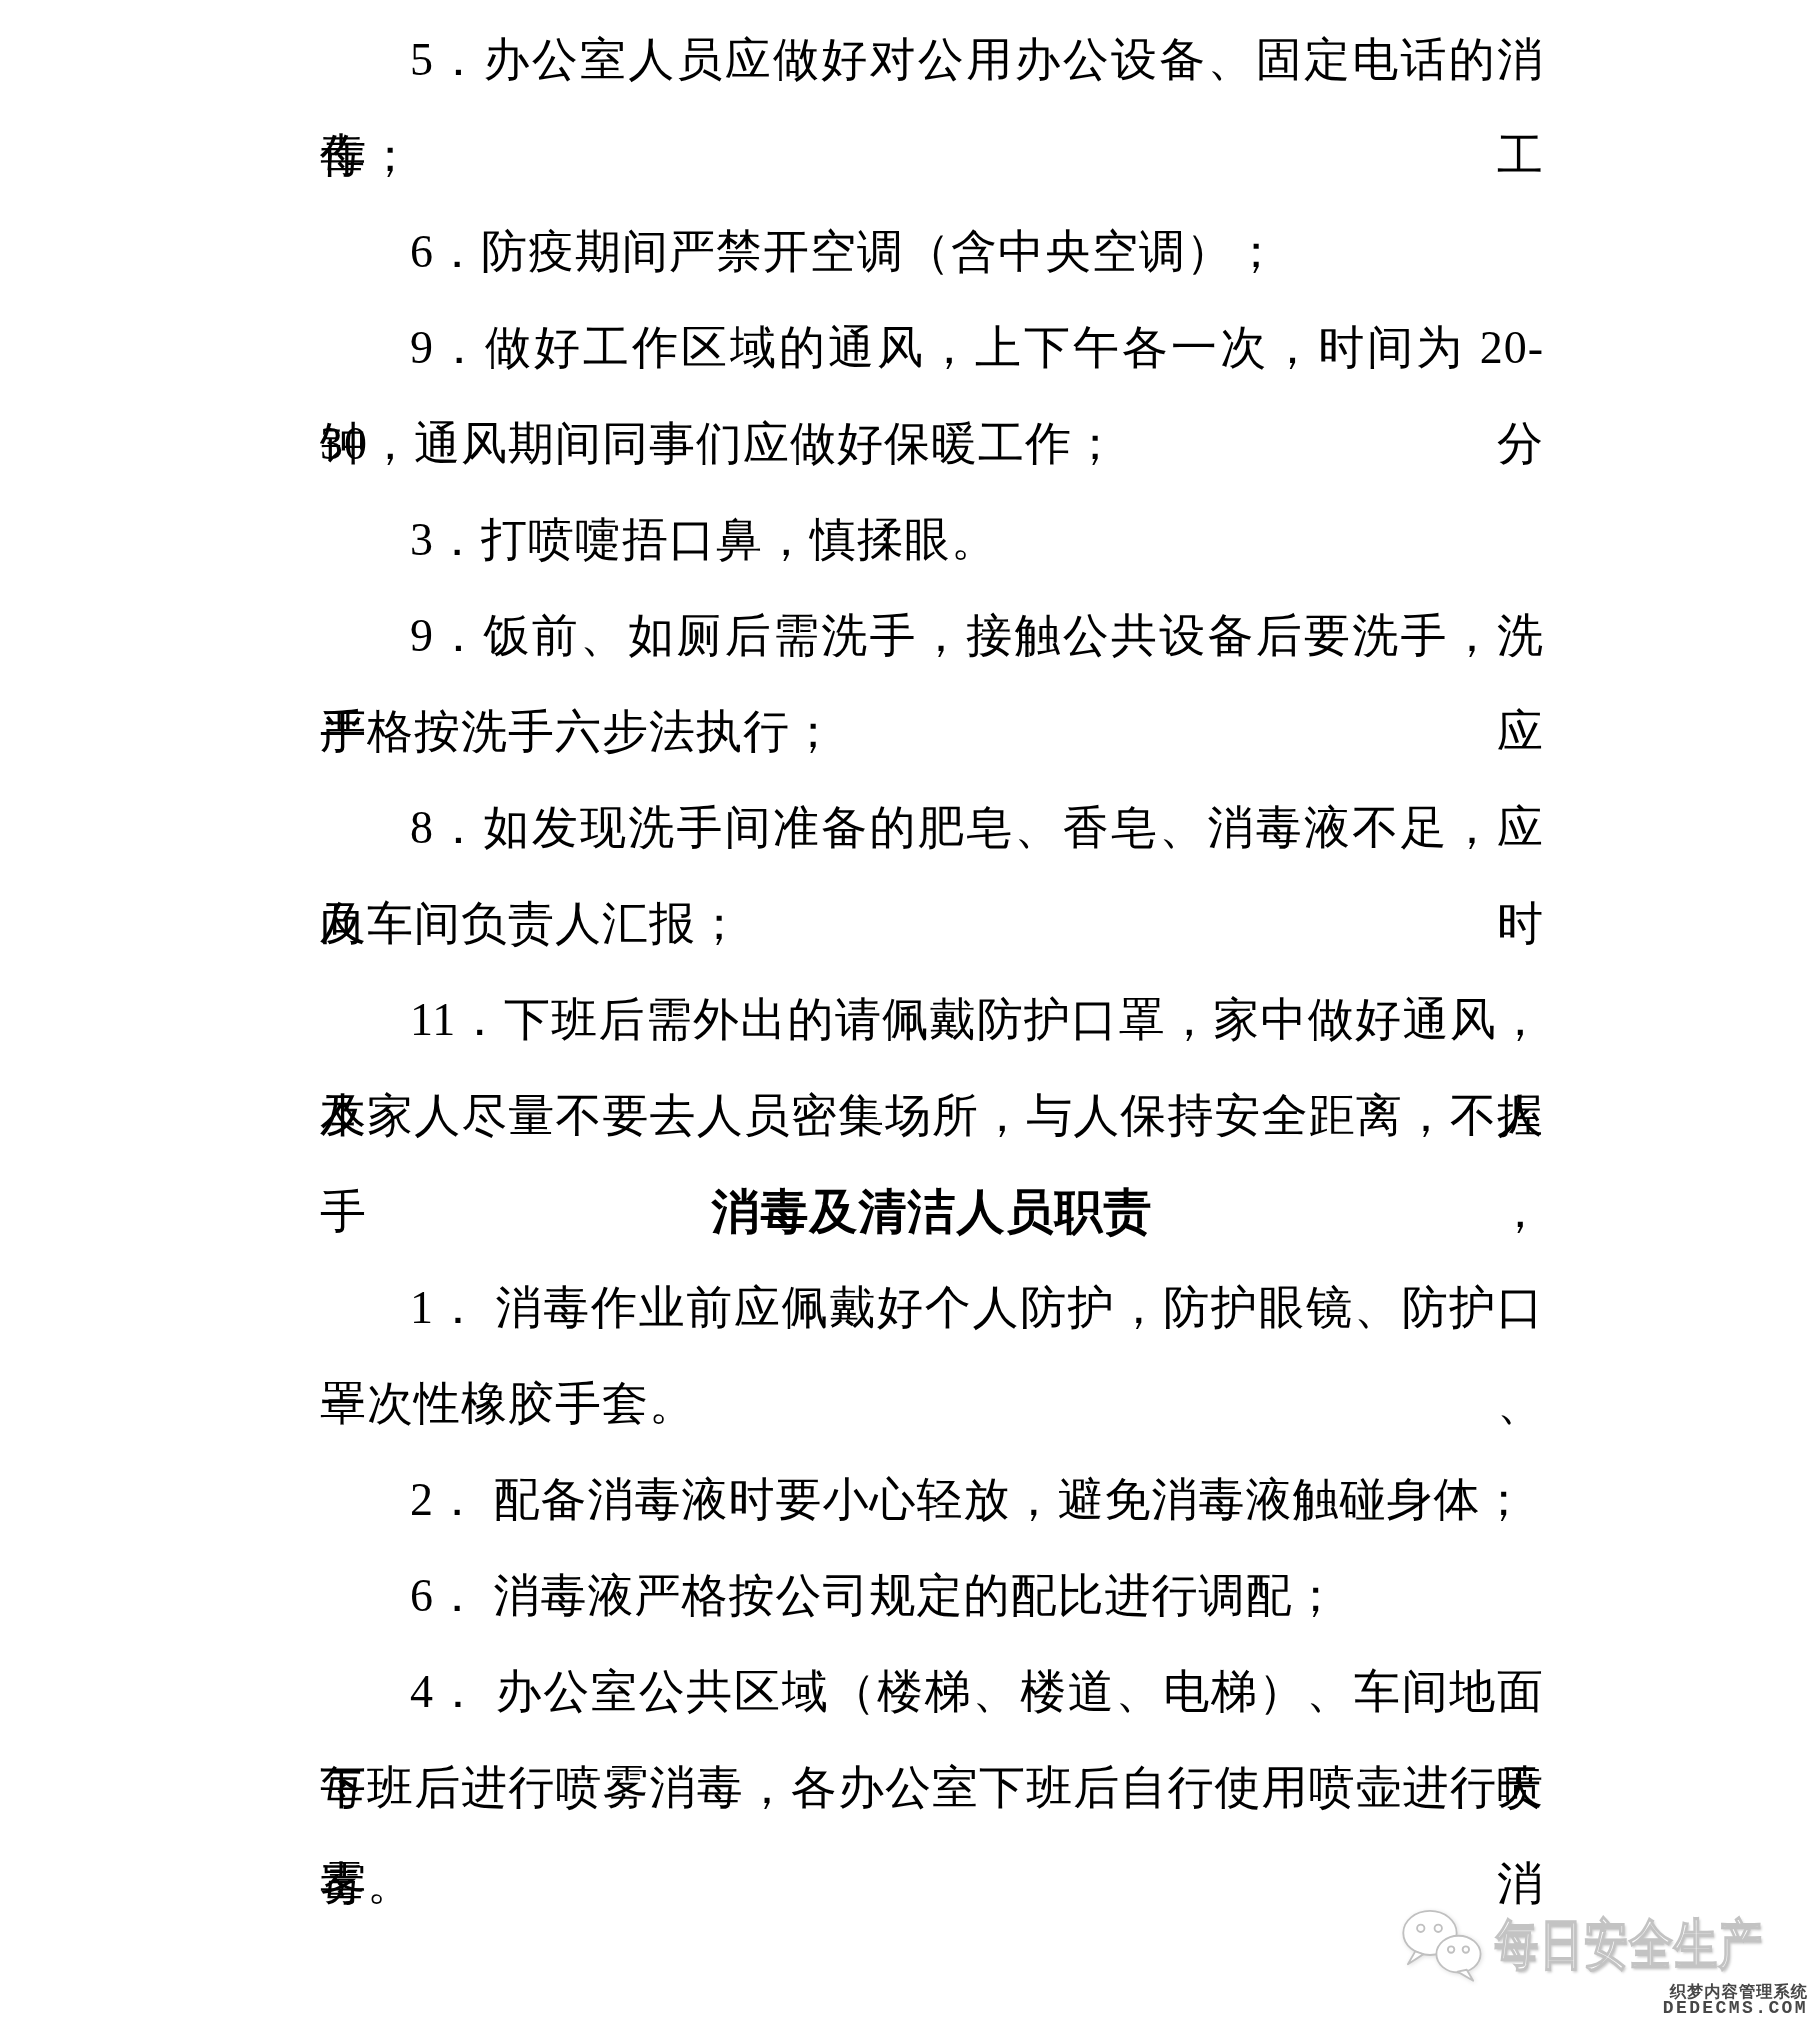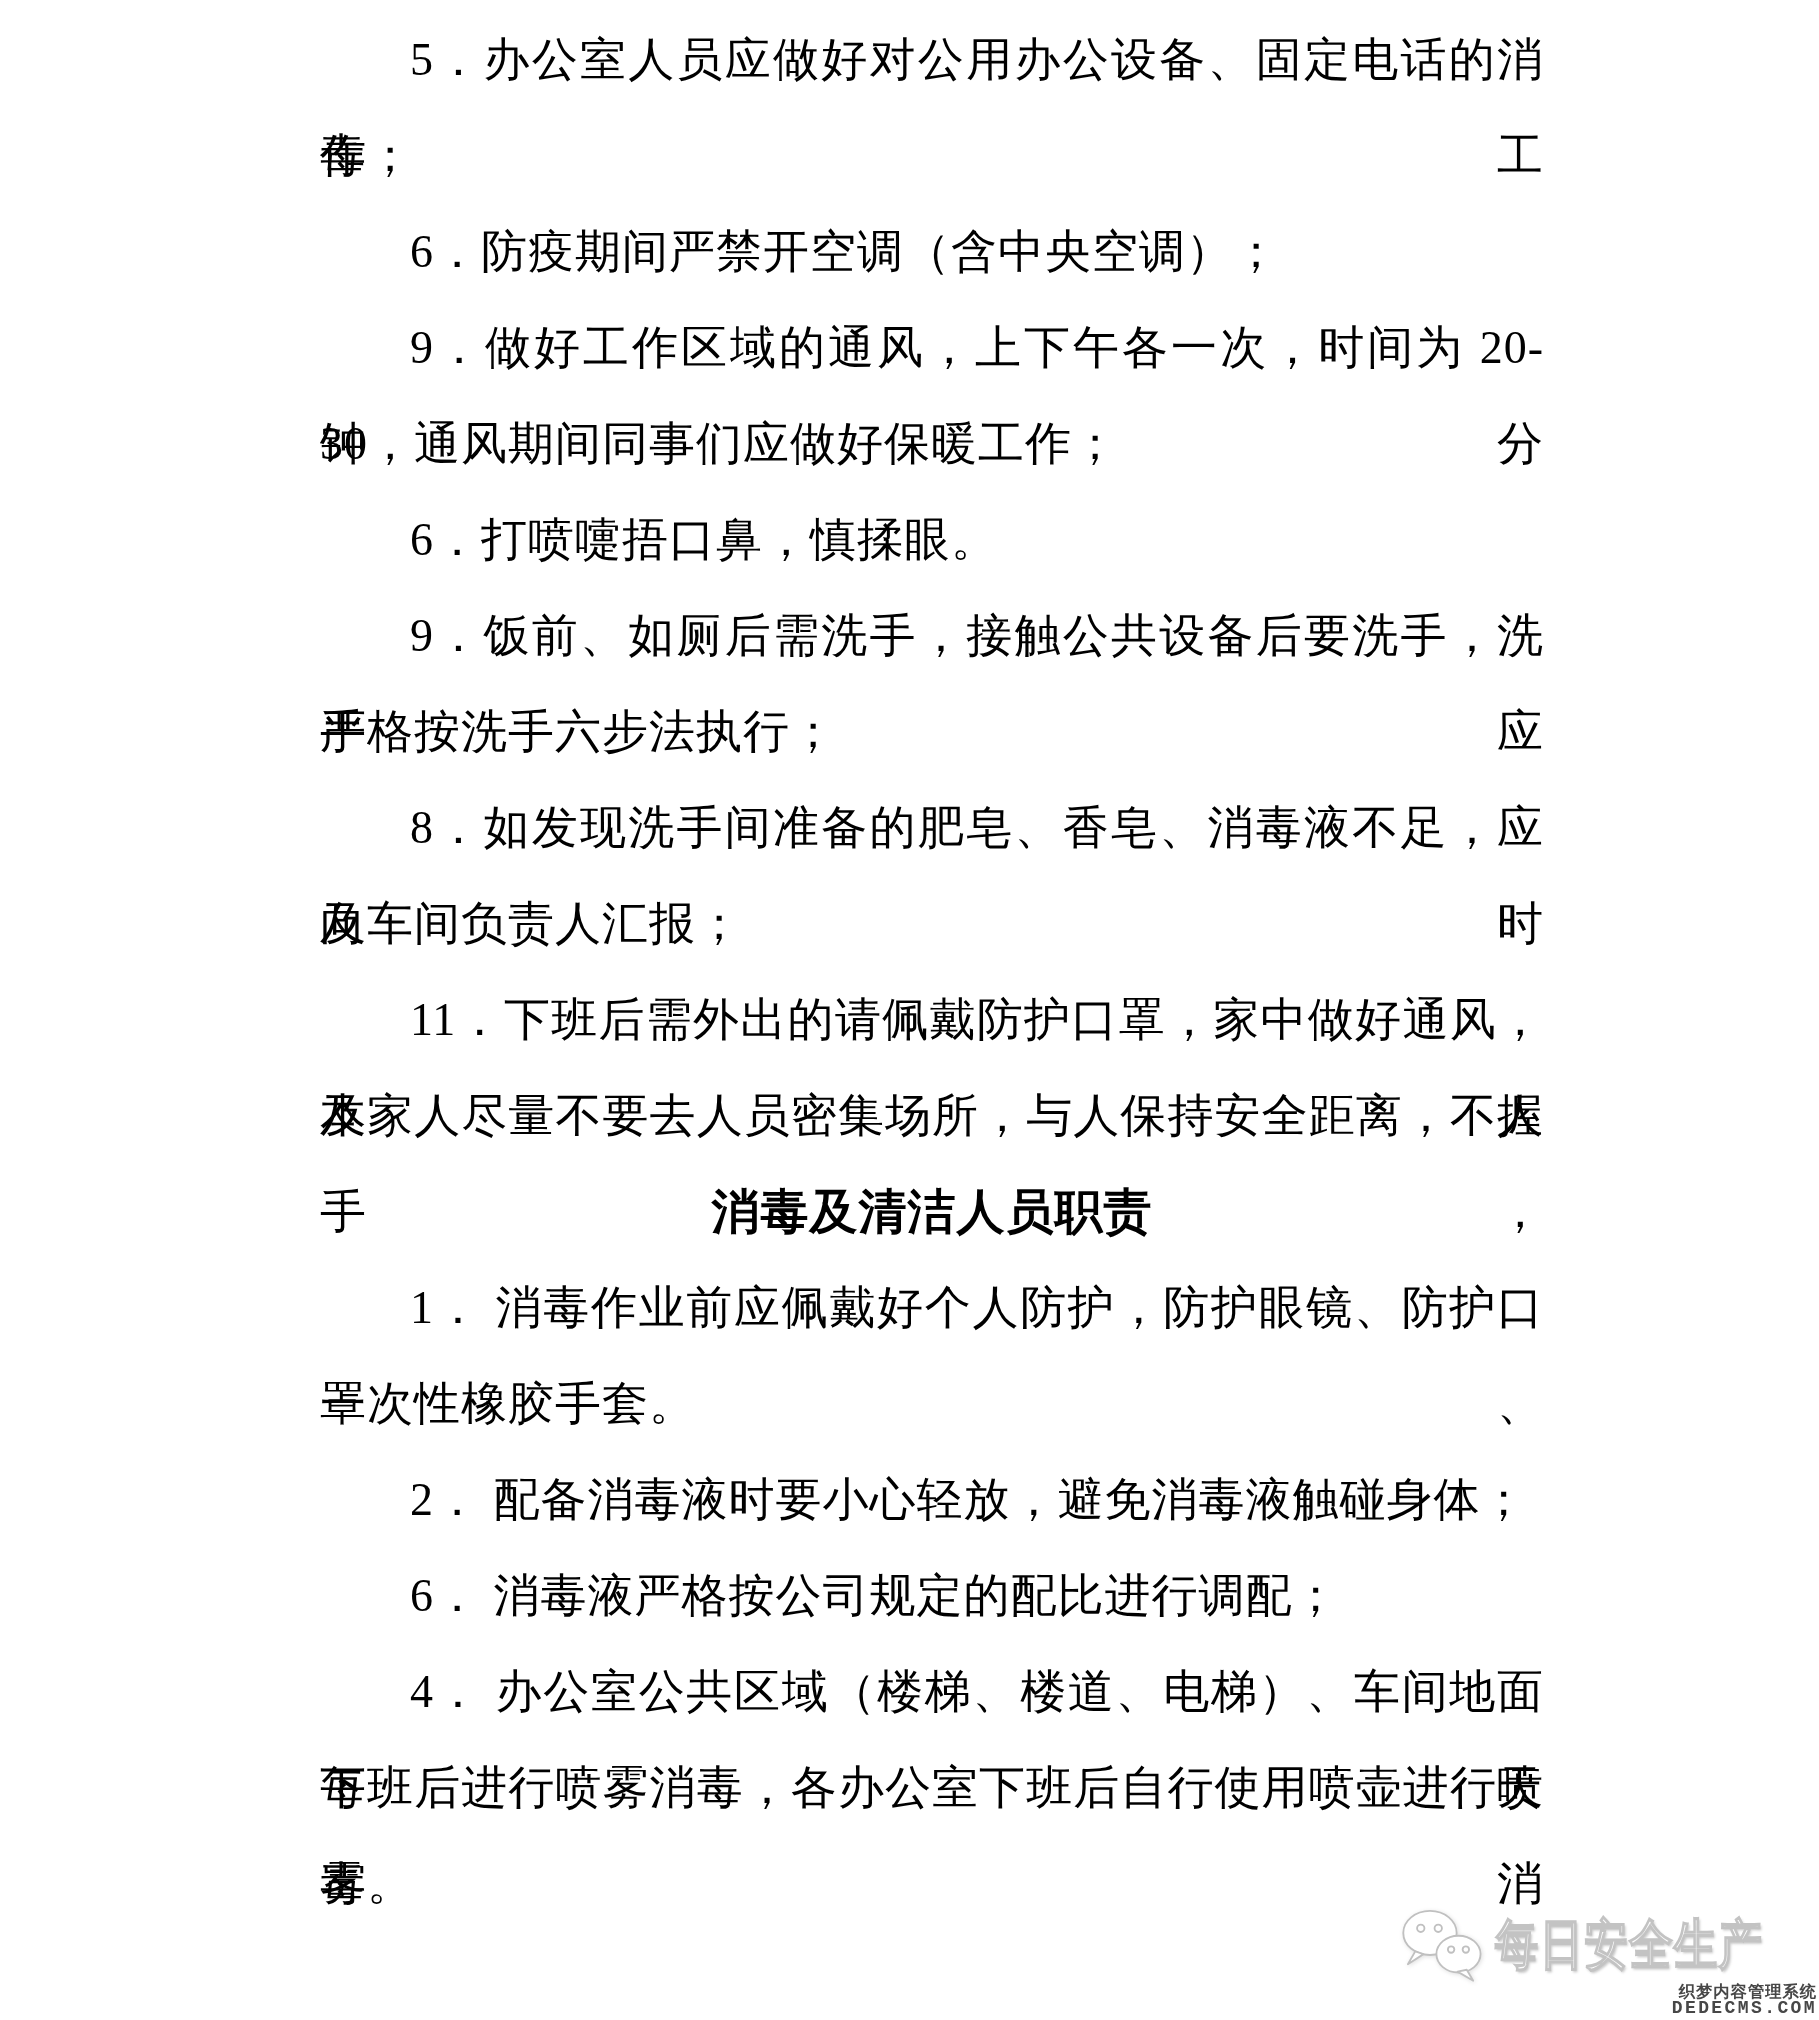--- a/index.html
+++ b/index.html
@@ -55,21 +55,21 @@
     -webkit-text-stroke: 1.4px #c3c3c3;
     text-shadow: 1.9px 1.9px 2.9px rgba(0,0,0,0.22);
     letter-spacing: 1.9px;
     white-space: nowrap;
     transform: scaleX(0.8);
     transform-origin: left center;
     margin-left: 7.7px;
   }
   .credit {
     position: absolute;
-    right: 3px; bottom: 3.8px;
+    right: 12px; bottom: 3.8px;
     text-align: right;
     font-family: "Liberation Sans", "DejaVu Sans", sans-serif;
     color: #474747;
   }
   .credit .l1 {
     font-size: 16.3px;
     font-weight: bold;
     letter-spacing: 1px;
     line-height: 17.3px;
     text-shadow: 1px 1px 0 #ffffff;
@@ -85,21 +85,21 @@
 </style>
 </head>
 <body>
 
 <div class="doc">
     <div class="line indent fill">5．办公室人员应做好对公用办公设备、固定电话的消毒工</div>
     <div class="line">作；</div>
     <div class="line indent">6．防疫期间严禁开空调（含中央空调）；</div>
     <div class="line indent fill">9．做好工作区域的通风，上下午各一次，时间为 20-30 分</div>
     <div class="line">钟，通风期间同事们应做好保暖工作；</div>
-    <div class="line indent">6．打喷嚏捂口鼻，慎揉眼。</div>
+    <div class="line indent">3．打喷嚏捂口鼻，慎揉眼。</div>
     <div class="line indent fill">9．饭前、如厕后需洗手，接触公共设备后要洗手，洗手应</div>
     <div class="line">严格按洗手六步法执行；</div>
     <div class="line indent fill">8．如发现洗手间准备的肥皂、香皂、消毒液不足，应及时</div>
     <div class="line">向车间负责人汇报；</div>
     <div class="line indent fill">11．下班后需外出的请佩戴防护口罩，家中做好通风，本人</div>
     <div class="line fill">及家人尽量不要去人员密集场所，与人保持安全距离，不握手，</div>
     <div class="line heading">消毒及清洁人员职责</div>
     <div class="line indent fill">1． 消毒作业前应佩戴好个人防护，防护眼镜、防护口罩、</div>
     <div class="line">一次性橡胶手套。</div>
     <div class="line indent">2． 配备消毒液时要小心轻放，避免消毒液触碰身体；</div>

